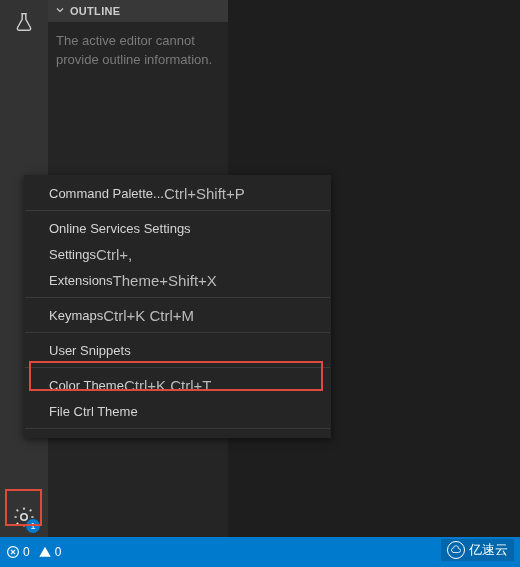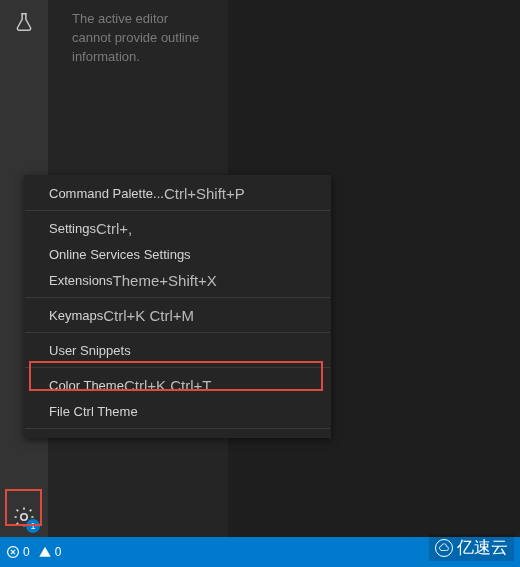--- a/index.html
+++ b/index.html
@@ -80,21 +80,21 @@
       padding: 0 6px;
       font-size: 11px;
       font-weight: 600;
       color: #cccccc;
       letter-spacing: 0.3px;
     }
     .outline-header .chev {
       margin-right: 4px;
     }
     .outline-msg {
-      padding: 10px 24px;
+      padding: 10px 8px;
       font-size: 13px;
       color: #7a7a7a;
       line-height: 1.45;
     }
     .context-menu {
       position: absolute;
       left: 24px;
       top: 175px;
       width: 307px;
       background: #252526;
@@ -147,21 +147,21 @@
       align-items: center;
       gap: 3px;
       margin-right: 8px;
     }
     .watermark {
       position: absolute;
       right: 6px;
       bottom: 6px;
       color: #ffffff;
       background: rgba(0,0,0,0.15);
-      font-size: 17px;
+      font-size: 13px;
       padding: 2px 6px;
       display: flex;
       align-items: center;
       gap: 4px;
       z-index: 20;
     }
     .watermark-icon {
       width: 18px;
       height: 18px;
       border: 1.5px solid #fff;
@@ -187,36 +187,44 @@
         <circle cx="12" cy="12" r="3.2"></circle>
         <path d="M12 2.5v2.2M12 19.3v2.2M4.6 4.6l1.6 1.6M17.8 17.8l1.6 1.6M2.5 12h2.2M19.3 12h2.2M4.6 19.4l1.6-1.6M17.8 6.2l1.6-1.6"></path>
       </svg>
       <span class="gear-badge">1</span>
     </div>
   </div>
 </div>
 <div class="gear-highlight"></div>
 
 <div class="sidebar">
+  <div class="outline-header">
+    <span class="chev">
+      <svg width="12" height="12" viewBox="0 0 16 16">
+          <path d="M4 6l4 4 4-4" stroke="#ccc" stroke-width="1.6" fill="none"></path>
+        </svg>
+    </span>
+    <span>OUTLINE</span>
+  </div>
   <div class="outline-msg">The active editor cannot provide outline information.</div>
 </div>
 
 <div class="context-menu">
   <div class="menu-item">
     <span>Command Palette...</span>
     <span class="ms">Ctrl+Shift+P</span>
   </div>
   <div class="menu-sep"></div>
   <div class="menu-item">
+    <span>Online Services Settings</span>
+    <span class="ms"></span>
+  </div>
+  <div class="menu-item">
     <span>Settings</span>
     <span class="ms">Ctrl+,</span>
-  </div>
-  <div class="menu-item">
-    <span>Online Services Settings</span>
-    <span class="ms"></span>
   </div>
   <div class="menu-item">
     <span>Extensions</span>
     <span class="ms">Theme+Shift+X</span>
   </div>
   <div class="menu-sep"></div>
   <div class="menu-item">
     <span>Keymaps</span>
     <span class="ms">Ctrl+K Ctrl+M</span>
   </div>

